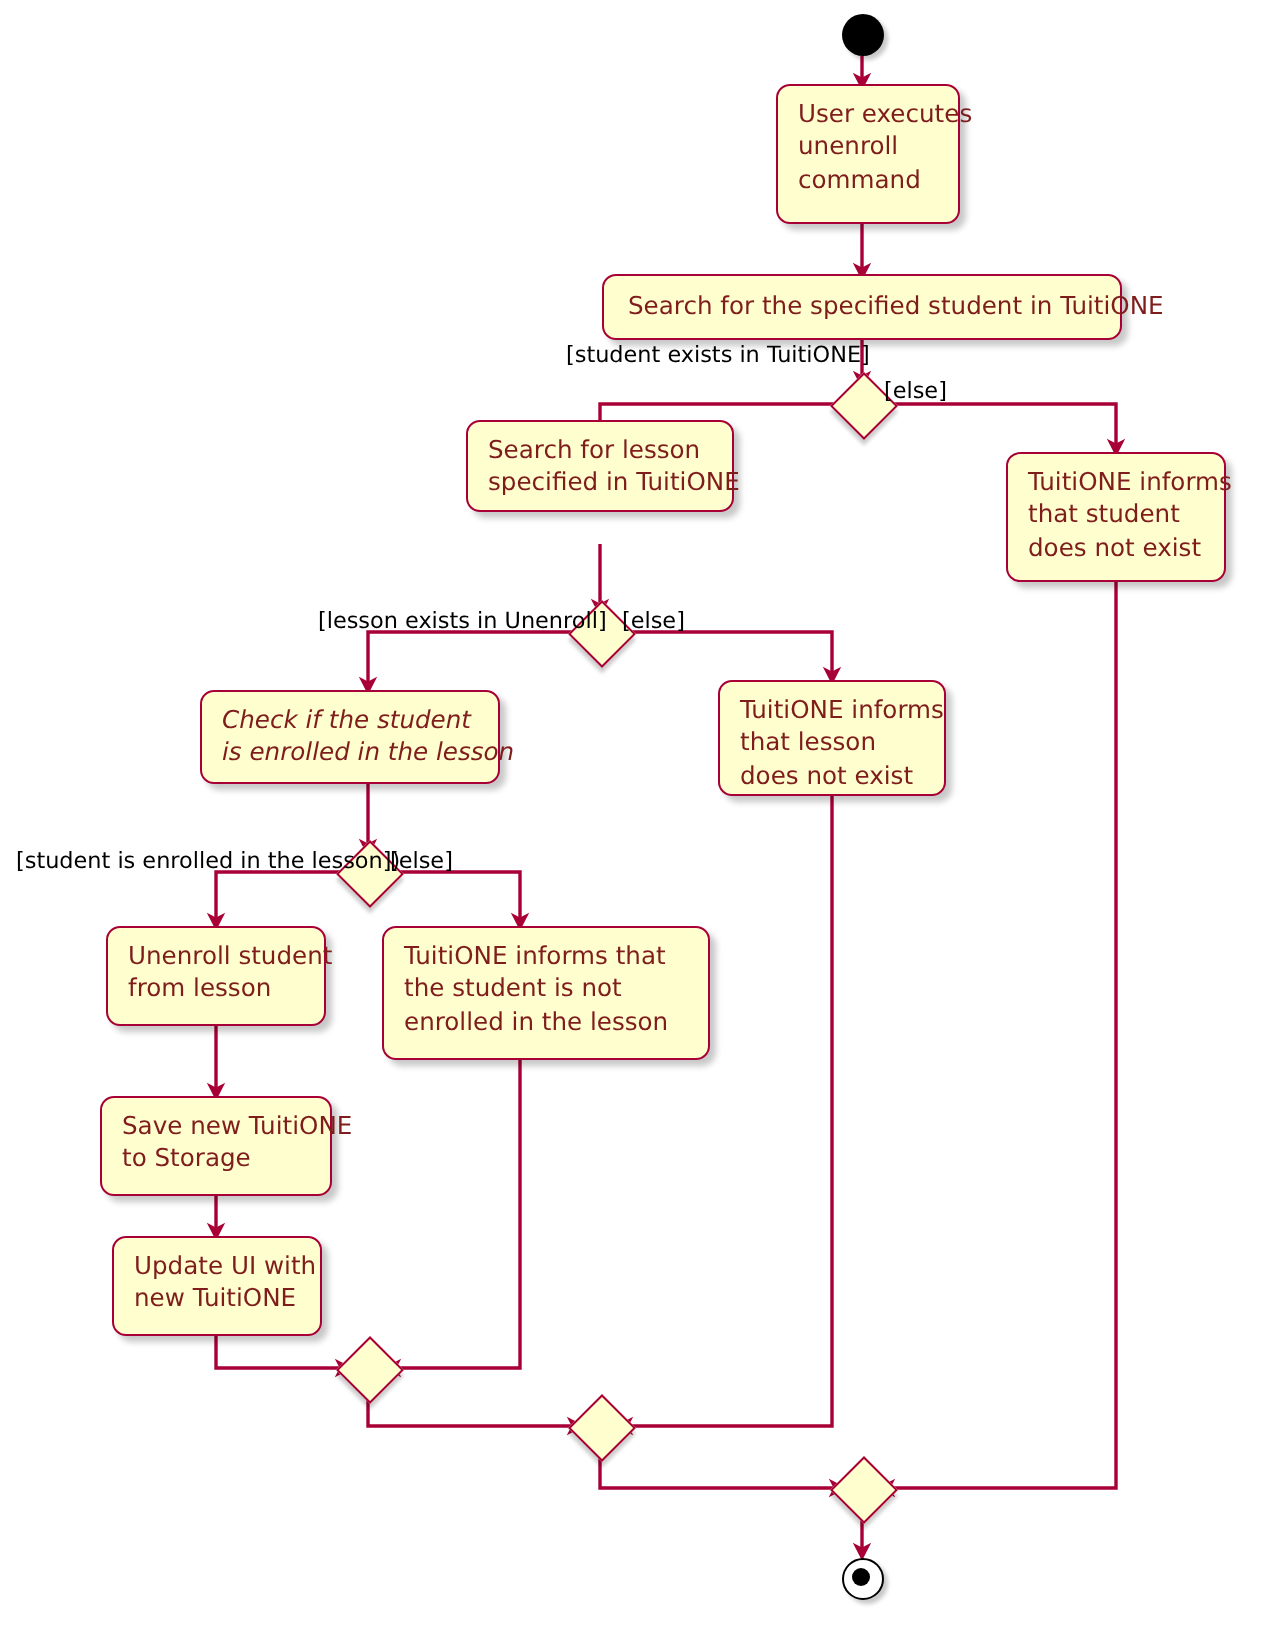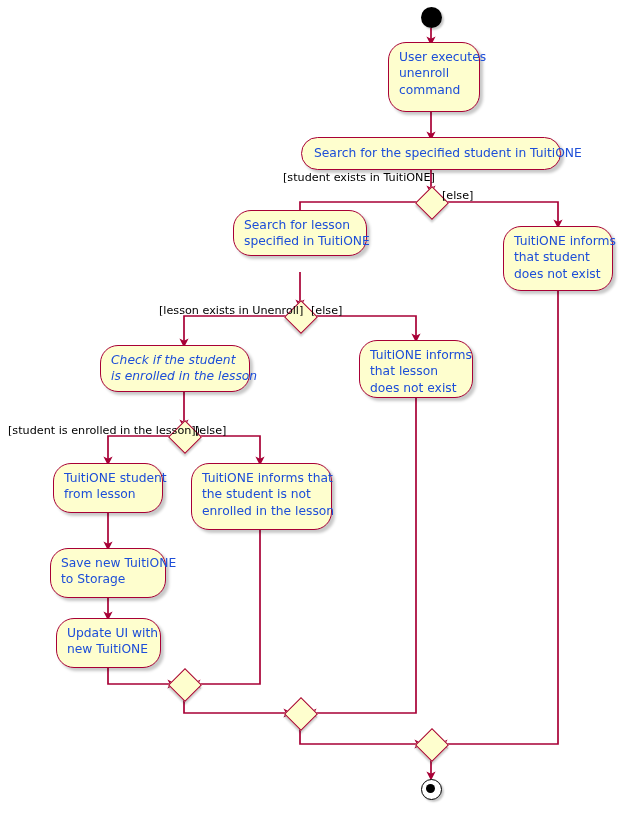--- a/index.html
+++ b/index.html
@@ -7,23 +7,23 @@
   body{width:633px;height:816px;overflow:hidden;
        font-family:"DejaVu Sans","Liberation Sans",sans-serif;}
   #canvas{position:relative;width:633px;height:816px;background:#FFFFFF;}
   svg.layer{position:absolute;left:0;top:0;width:633px;height:816px;}
 
   .node{
     position:absolute;
     box-sizing:border-box;
     background:#FEFECE;
     border:1.4px solid #A80036;
-    border-radius:18px;
+    border-radius:7px;
     box-shadow:3px 3px 3px rgba(0,0,0,0.22);
-    color:#1d4ed8;
+    color:#7f1d1d;
     font-size:12.3px;
     line-height:16.4px;
     padding:6px 9px 6px 10px;
     white-space:pre;
     z-index:3;
   }
   .guard{
     position:absolute;
     color:#000000;
     font-size:11.2px;
@@ -137,24 +137,24 @@
 that student
 does not exist</div>
 
   <div class="node" style="left:100px;top:345px;width:150px;height:47px;font-style:italic;">Check if the student
 is enrolled in the lesson</div>
 
   <div class="node" style="left:359px;top:340px;width:114px;height:58px;">TuitiONE informs
 that lesson
 does not exist</div>
 
-  <div class="node" style="left:53px;top:463px;width:110px;height:50px;">TuitiONE student
+  <div class="node" style="left:53px;top:463px;width:110px;height:50px;">Unenroll student
 from lesson</div>
 
-  <div class="node" style="left:191px;top:463px;width:141px;height:67px;">TuitiONE informs that
+  <div class="node" style="left:191px;top:463px;width:164px;height:67px;">TuitiONE informs that
 the student is not
 enrolled in the lesson</div>
 
   <div class="node" style="left:50px;top:548px;width:116px;height:50px;">Save new TuitiONE
 to Storage</div>
 
   <div class="node" style="left:56px;top:618px;width:105px;height:50px;">Update UI with
 new TuitiONE</div>
 
   <div class="diamond" style="left:420px;top:191px;"></div>

